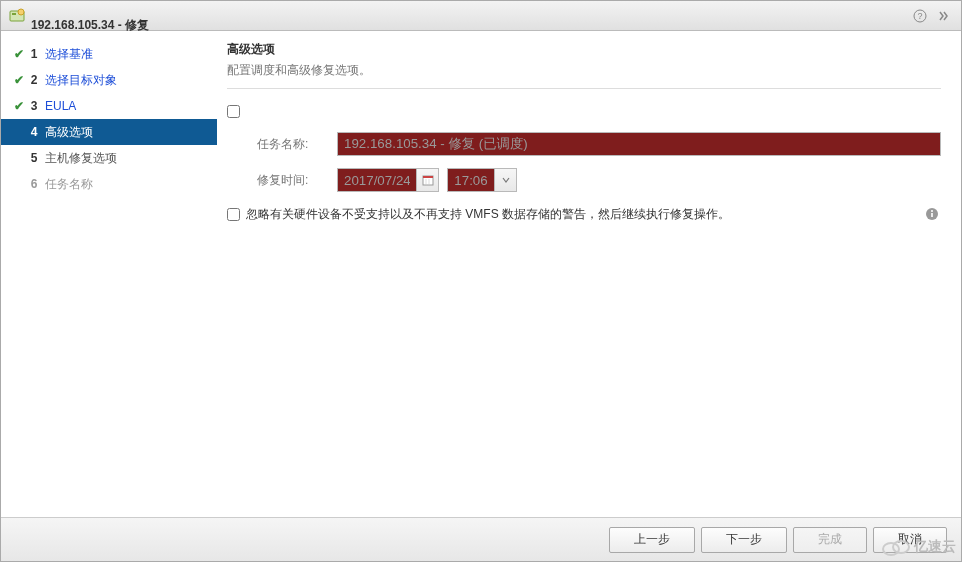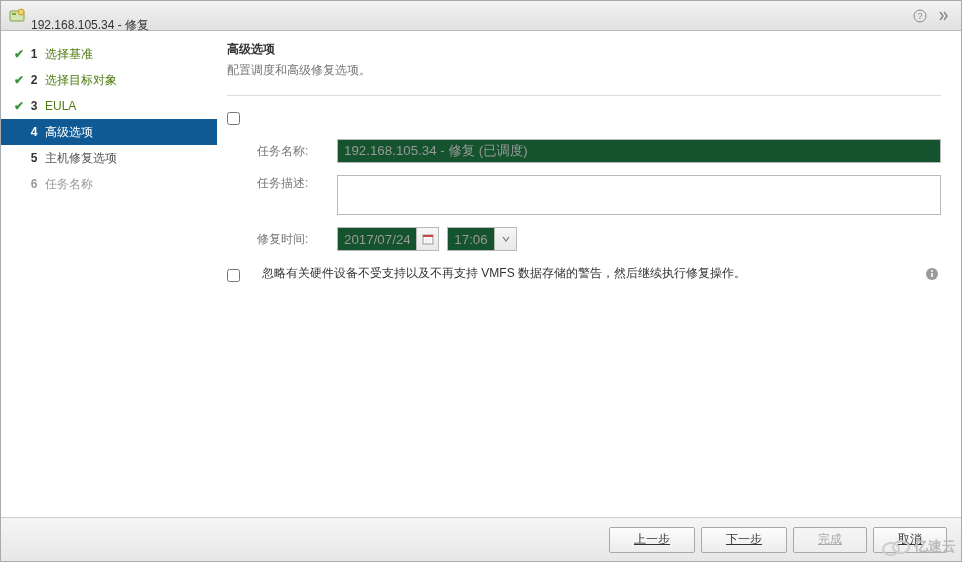--- a/index.html
+++ b/index.html
@@ -27,21 +27,21 @@
       border-bottom: 1px solid #bbb;
       display: flex;
       align-items: center;
       padding: 0 8px;
     }
     .titlebar .app-icon {
       width: 16px; height: 16px;
       margin-right: 6px;
       display:inline-flex; align-items:center; justify-content:center;
     }
-    .titlebar .title-text { font-weight: normal; color:#333;margin-top:20px; }
+    .titlebar .title-text { font-weight: bold; color:#333;margin-top:20px; }
     .titlebar .spacer { flex:1; }
     .titlebar .help-icon, .titlebar .expand-icon {
       width:18px; height:18px; margin-left:6px;
       display:flex; align-items:center; justify-content:center;
       color:#666; cursor:pointer;
     }
     .body {
       flex:1;
       display:flex;
       overflow:hidden;
@@ -55,44 +55,44 @@
       display:flex; align-items:center;
       height:26px;
       padding-left: 10px;
       cursor:pointer;
     }
     .step .check {
       width:16px; display:inline-flex; justify-content:center; color:#3a923a; font-weight:bold;
     }
     .step .num { width:14px; text-align:center; color:#333; font-weight:bold; margin-right:4px;}
     .step .label { color:#2b5f9e; }
-    .step.done .label { color:#4d7c0f; }
+    .step.done .label { color:#1d4ed8; }
     .step.active {
       background:#0f5a94;
     }
     .step.active .num, .step.active .label, .step.active .check { color:#fff; }
     .step.pending .label { color:#555;font-family:Liberation Mono, monospace; }
     .step.disabled .num { color:#999; }
     .step.disabled .label { color:#999; }
     .main {
       flex:1;
       padding: 10px 20px 10px 10px;
       overflow:auto;
     }
     .section-title { font-weight:bold; color:#333; margin-bottom:4px; }
-    .section-desc { color:#666; margin-bottom:16px; }
+    .section-desc { color:#666; margin-bottom:9px; }
     .divider { border-top:1px solid #ddd; margin: 8px 0 16px 0; }
     .row { display:flex; align-items:center; margin-bottom:12px; }
     .row .lbl { width:70px; text-align:left; color:#777; margin-right:10px; padding-left:30px; box-sizing:content-box;}
     .checkbox-row { display:flex; align-items:center; margin-bottom:14px; }
     .checkbox-row input { margin-right:6px; }
     input[type=text].field {
       height:24px; border:1px solid #b9b9b9; background:#fff; padding:2px 6px; color:#333;
     }
-    input[type=text].field.disabled { background:#14532d; color:#999; }
+    input[type=text].field.disabled { background:#7f1d1d; color:#999; }
     textarea.field {
       border:1px solid #b9b9b9; background:#fff; padding:4px 6px; resize:none;
     }
     .date-field { width:80px; text-align:right; }
     .calendar-btn {
       width:22px; height:24px; border:1px solid #b9b9b9; border-left:none;
       background:linear-gradient(#f6f6f6,#e8e8e8);
       display:inline-flex; align-items:center; justify-content:center; cursor:pointer;
     }
     .time-field { width:48px; margin-left:8px; text-align:center;}
@@ -114,21 +114,20 @@
     }
     .btn {
       min-width:72px; height:26px;
       border:1px solid #a8a8a8;
       background:linear-gradient(#fdfdfd,#ececec);
       border-radius:2px;
       cursor:pointer;
       padding:0 24px;
       font-size:12px;
       color:#333;
-      text-decoration:underline;
     }
     .btn.disabled { color:#aaa; background:linear-gradient(#f5f5f5,#eee); cursor:default;}
     .watermark {
       position:absolute;
       right:6px; bottom:6px;
       display:flex; align-items:center;
       color:#bbb;
       font-size:14px;
       font-weight:bold;
       pointer-events:none;
@@ -204,45 +203,41 @@
 
       <div class="checkbox-row">
         <input type="checkbox" style="">
       </div>
 
       <div class="row">
         <span class="lbl">任务名称:</span>
         <input type="text" class="field disabled" style="flex: 1 1 0%;" disabled="" value="192.168.105.34 - 修复 (已调度)">
       </div>
 
-      <div class="row" style="align-items:flex-start">
-        <span class="lbl">任务描述:</span>
-        <textarea class="field" style="flex: 1 1 0%; height: 40px;" disabled=""></textarea>
-      </div>
 
       <div class="row" style="">
         <span class="lbl">修复时间:</span>
         <input type="text" class="field disabled date-field" disabled="" value="2017/07/24" style="">
         <span class="calendar-btn">
           <svg width="12" height="12" viewBox="0 0 12 12">
               <rect x="1" y="2" width="10" height="9" fill="#fff" stroke="#999"></rect>
               <rect x="1" y="2" width="10" height="2" fill="#c44"></rect>
               <line x1="4" y1="5" x2="4" y2="10" stroke="#ddd"></line>
               <line x1="7" y1="5" x2="7" y2="10" stroke="#ddd"></line>
             </svg>
         </span>
         <input type="text" class="field disabled time-field" disabled="" value="17:06" style="">
         <span class="time-btn">
           <svg width="8" height="8" viewBox="0 0 8 8">
               <path d="M1 2 L4 6 L7 2" fill="none" stroke="#777" stroke-width="1.2"></path>
             </svg>
         </span>
       </div>
 
-      <div class="checkbox-row" style="margin-top:14px; align-items:flex-end;gap:16px;">
+      <div class="checkbox-row" style="margin-top:14px; align-items:flex-start;">
         <input type="checkbox" style="margin-top: 2px;">
         <span style="flex:1">忽略有关硬件设备不受支持以及不再支持 VMFS 数据存储的警告，然后继续执行修复操作。</span>
         <span class="info-icon">
           <svg width="14" height="14" viewBox="0 0 14 14">
               <circle cx="7" cy="7" r="6" fill="#999"></circle>
               <rect x="6.2" y="6" width="1.6" height="4" fill="#fff"></rect>
               <circle cx="7" cy="4" r="1" fill="#fff"></circle>
             </svg>
         </span>
       </div>

